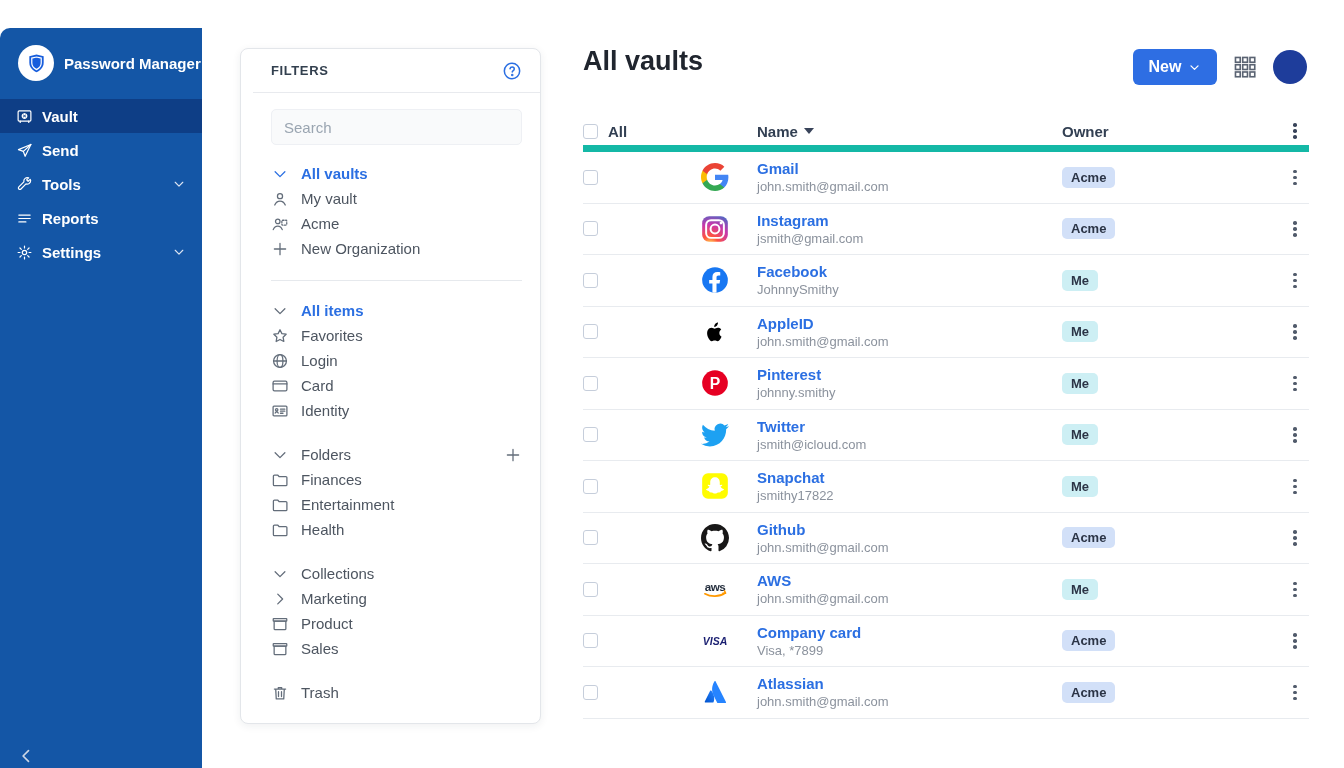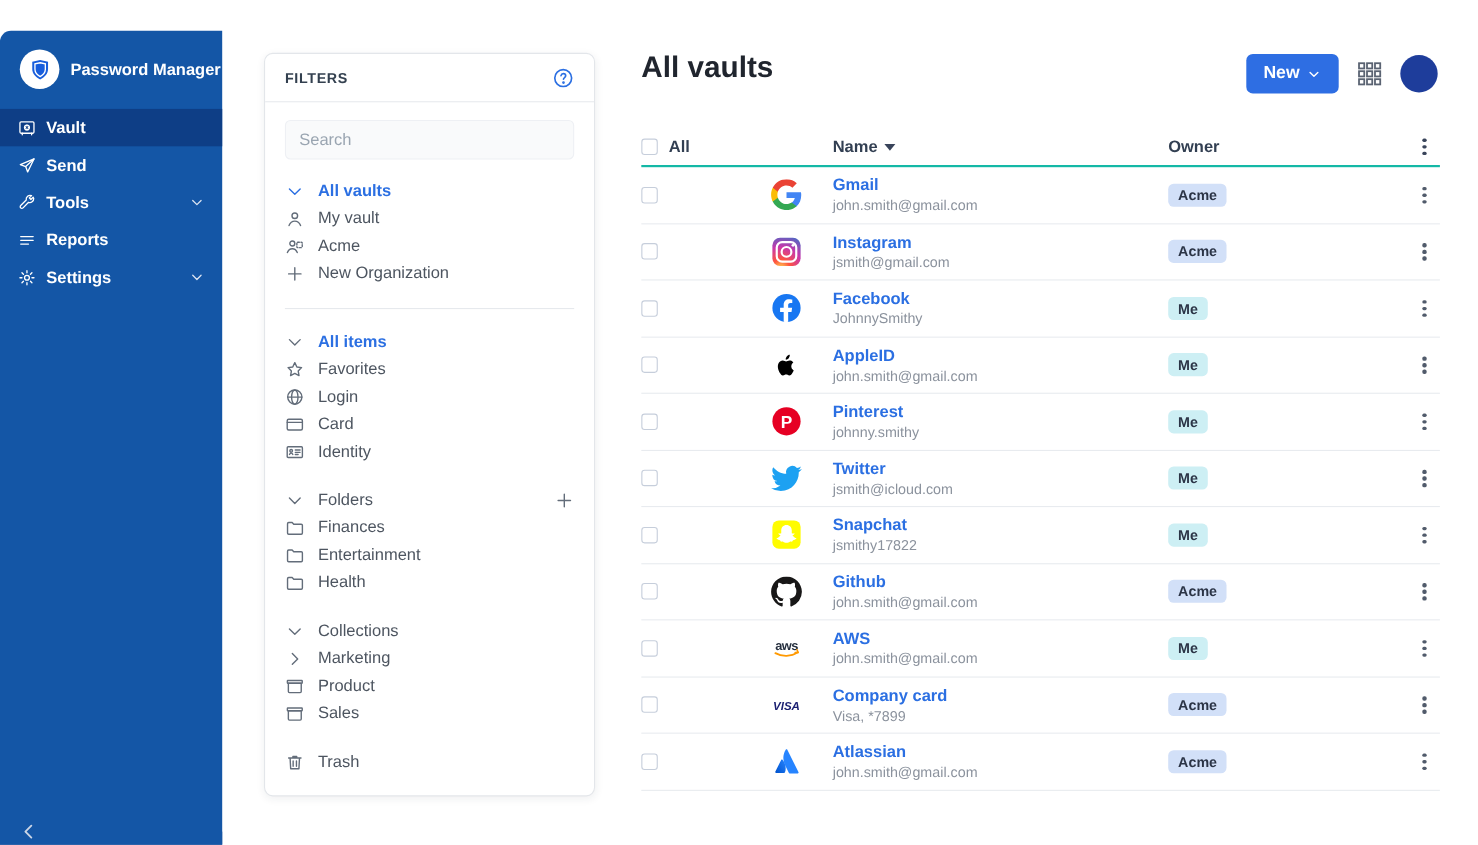--- a/index.html
+++ b/index.html
@@ -19,21 +19,21 @@
   .logo-row{position:absolute; left:18px; top:17px; display:flex; align-items:center; gap:10px; color:#fff; font-size:15px; font-weight:700; white-space:nowrap;}
   .logo-circle{width:36px; height:36px; background:#fff; border-radius:50%; display:flex; align-items:center; justify-content:center; flex:none;}
   .nav{position:absolute; left:0; top:71px; right:0;}
   .nav-item{height:34px; display:flex; align-items:center; gap:9px; padding:12px 16px; color:#fff; font-size:15px; font-weight:700; cursor:pointer;}
   .nav-item.active{background:var(--sidebar-active);}
   .nav-icon{width:17px; height:17px; color:#fff; flex:none;}
   .nav-chev{width:14px; height:14px; margin-left:auto; color:#dce4f2;}
   .collapse{position:absolute; left:16px; bottom:20px; width:20px; height:20px; color:#ccd6e6; cursor:pointer;}
 
   
-  .filters{position:absolute; left:240px; top:48px; width:301px; height:676px; background:#fff; border:1px solid #e3e6ea; border-radius:8px; box-shadow:0 2px 8px rgba(30,40,60,.07);}
+  .filters{position:absolute; left:240px; top:48px; width:301px; height:676px; background:#fff; border:1px solid #e3e6ea; border-radius:8px; box-shadow:0 2px 8px rgba(30,40,60,.07);padding-left:12px;}
   .filters-header{height:44px; display:flex; align-items:center; justify-content:space-between; padding:0 18px; border-bottom:1px solid #e8eaee;}
   .filters-title{font-size:13px; font-weight:700; letter-spacing:.6px; color:#33404f;}
   .help-btn{width:20px; height:20px; cursor:pointer;}
   .search-wrap{margin:16px 18px 16px;}
   .search-input{width:100%; height:36px; background:#f9fafb; border:1px solid #eef0f4; border-radius:5px; padding:0 12px; font-size:15px; font-family:inherit; color:#3c4654; outline:none;}
   .search-input::placeholder{color:#9aa5b1;}
   .f-body{padding:0 18px;}
   .f-section{margin-bottom:19px;}
   .f-row{display:flex; align-items:center; gap:12px; height:25px; font-size:15px; color:#4d5560; cursor:pointer; white-space:nowrap;}
   .ficon{width:18px; height:18px; color:#636d7a; flex:none; display:flex; align-items:center; justify-content:center;}
@@ -48,21 +48,21 @@
   .main{position:absolute; left:583px; top:0; width:726px;}
   .page-title{position:absolute; left:0; top:46px; font-size:27px; font-weight:700; color:#20252e;}
   .top-actions{position:absolute; right:2px; top:49px; display:flex; align-items:center; gap:15px;}
   .btn-new{height:36px; min-width:84px; background:var(--new-button); border:none; border-radius:6px; color:#fff; font-size:16px; font-weight:700; font-family:inherit; display:flex; align-items:center; justify-content:center; gap:7px; padding:0 14px; cursor:pointer;}
   .btn-chev{width:13px; height:13px; color:#fff;}
   .grid-btn{width:26px; height:26px; color:#5a6372; cursor:pointer;}
   .avatar{width:34px; height:34px; border-radius:50%; background:var(--avatar); cursor:pointer;}
 
   .vtable{position:absolute; left:0; top:117px; width:726px;}
   .thead,.trow{display:grid; grid-template-columns:90px 84px 305px 1fr 28px; align-items:center;}
-  .thead{height:35px; border-bottom:2px solid #14b8a6; font-size:15px; font-weight:700; color:#323f52;}
+  .thead{height:35px; border-bottom:7px solid #14b8a6; font-size:15px; font-weight:700; color:#323f52;}
   .c-check{display:flex; align-items:center; gap:10px;}
   .cbox{appearance:none; -webkit-appearance:none; width:15px; height:15px; border:1px solid #c6cedb; border-radius:3px; background:#fff; cursor:pointer; margin:0;}
   .c-name{display:flex; align-items:center;}
   .sort-arrow{width:0; height:0; border-left:5px solid transparent; border-right:5px solid transparent; border-top:6px solid #39445a; margin-left:6px; display:inline-block;}
   .trow{height:51.5px; border-bottom:1px solid #e8ebef;}
   .c-icon{display:flex; justify-content:center;}
   .row-icon{width:34px; height:28px; display:flex; align-items:center; justify-content:center;}
   .name-wrap{line-height:1.25;}
   .item-link{font-size:15px; font-weight:700; color:var(--accent); text-decoration:none; cursor:pointer;margin-top:16px;}
   .item-sub{font-size:13px; color:#8b929d;}

